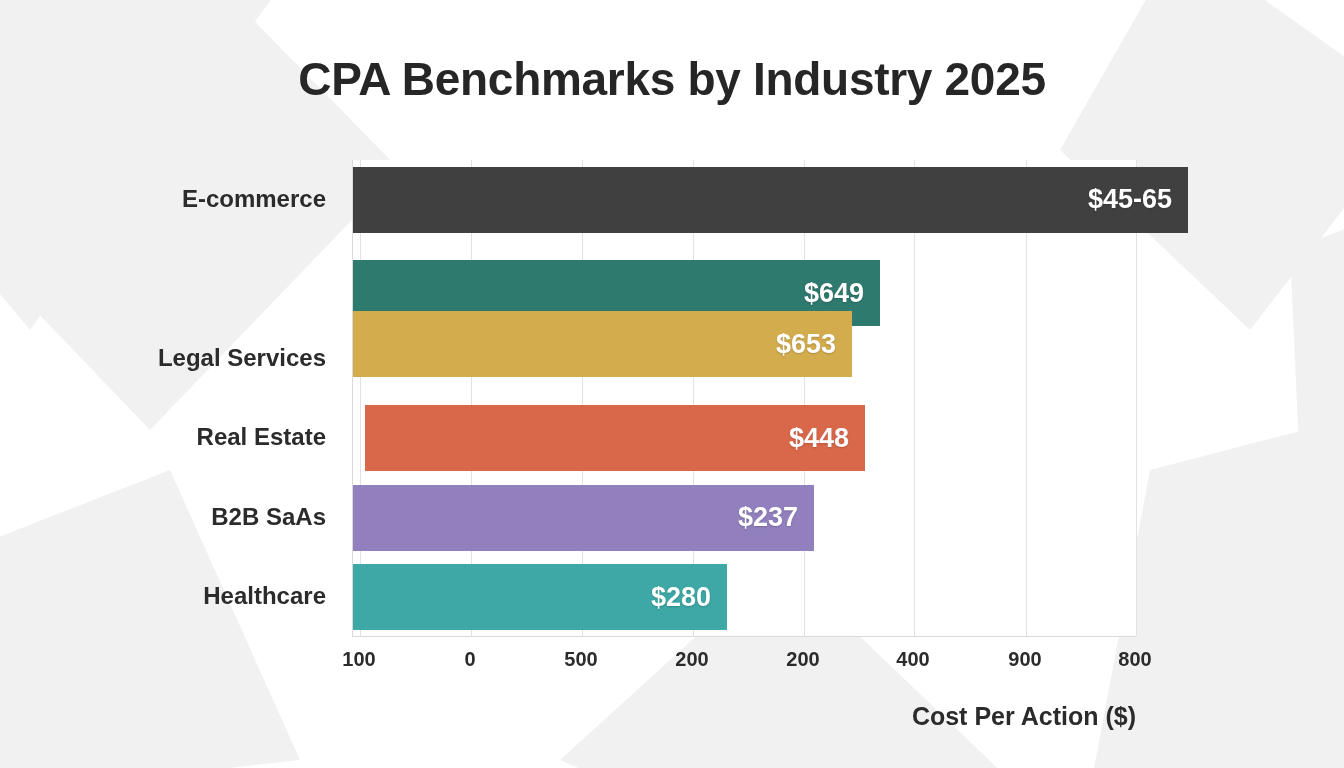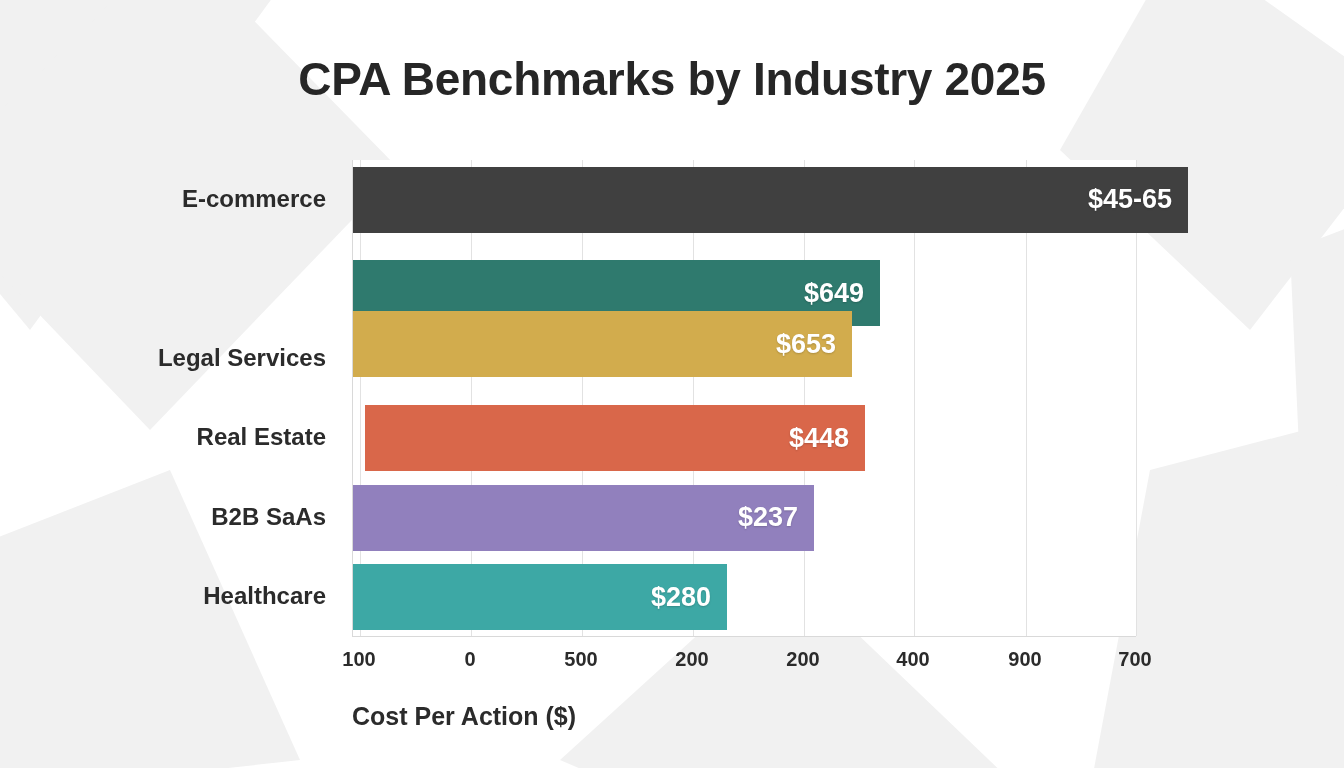--- a/index.html
+++ b/index.html
@@ -55,21 +55,21 @@
     position:absolute;right:14px;width:330px;text-align:right;
     font-size:24px;font-weight:bold;color:#2b2b2b;
     white-space:nowrap;
   }
   #xticks{position:absolute;left:352px;top:648px;width:784px;height:32px;}
   .xtick{
     position:absolute;top:0;transform:translateX(-50%);
     font-size:20px;font-weight:bold;color:#2b2b2b;white-space:nowrap;
   }
   #xaxis-title{
-    position:absolute;left:352px;top:702px;width:784px;text-align:left;
+    position:absolute;left:352px;top:702px;width:784px;text-align:right;
     font-size:25px;font-weight:bold;color:#2b2b2b;white-space:nowrap;
   }
 </style>
 </head>
 <body>
 
 <div id="bg-decor">
   <svg viewBox="0 0 1344 768" xmlns="http://www.w3.org/2000/svg">
     <rect x="0" y="0" width="1344" height="768" fill="#ffffff"></rect>
     <polygon points="-40,-40 300,-40 30,330 -120,150" fill="#f1f1f1"></polygon>
@@ -137,18 +137,18 @@
     </div>
 
   <div id="xticks">
       <div class="xtick" style="left: 7px;">100</div>
       <div class="xtick" style="left: 118px;">0</div>
       <div class="xtick" style="left: 229px;">500</div>
       <div class="xtick" style="left: 340px;">200</div>
       <div class="xtick" style="left: 451px;">200</div>
       <div class="xtick" style="left: 561px;">400</div>
       <div class="xtick" style="left: 673px;">900</div>
-      <div class="xtick" style="left: 783px;">700</div>
+      <div class="xtick" style="left: 783px;">800</div>
     </div>
 
   <div id="xaxis-title">Cost Per Action ($)</div>
 
 </div>
 
 </body></html>

